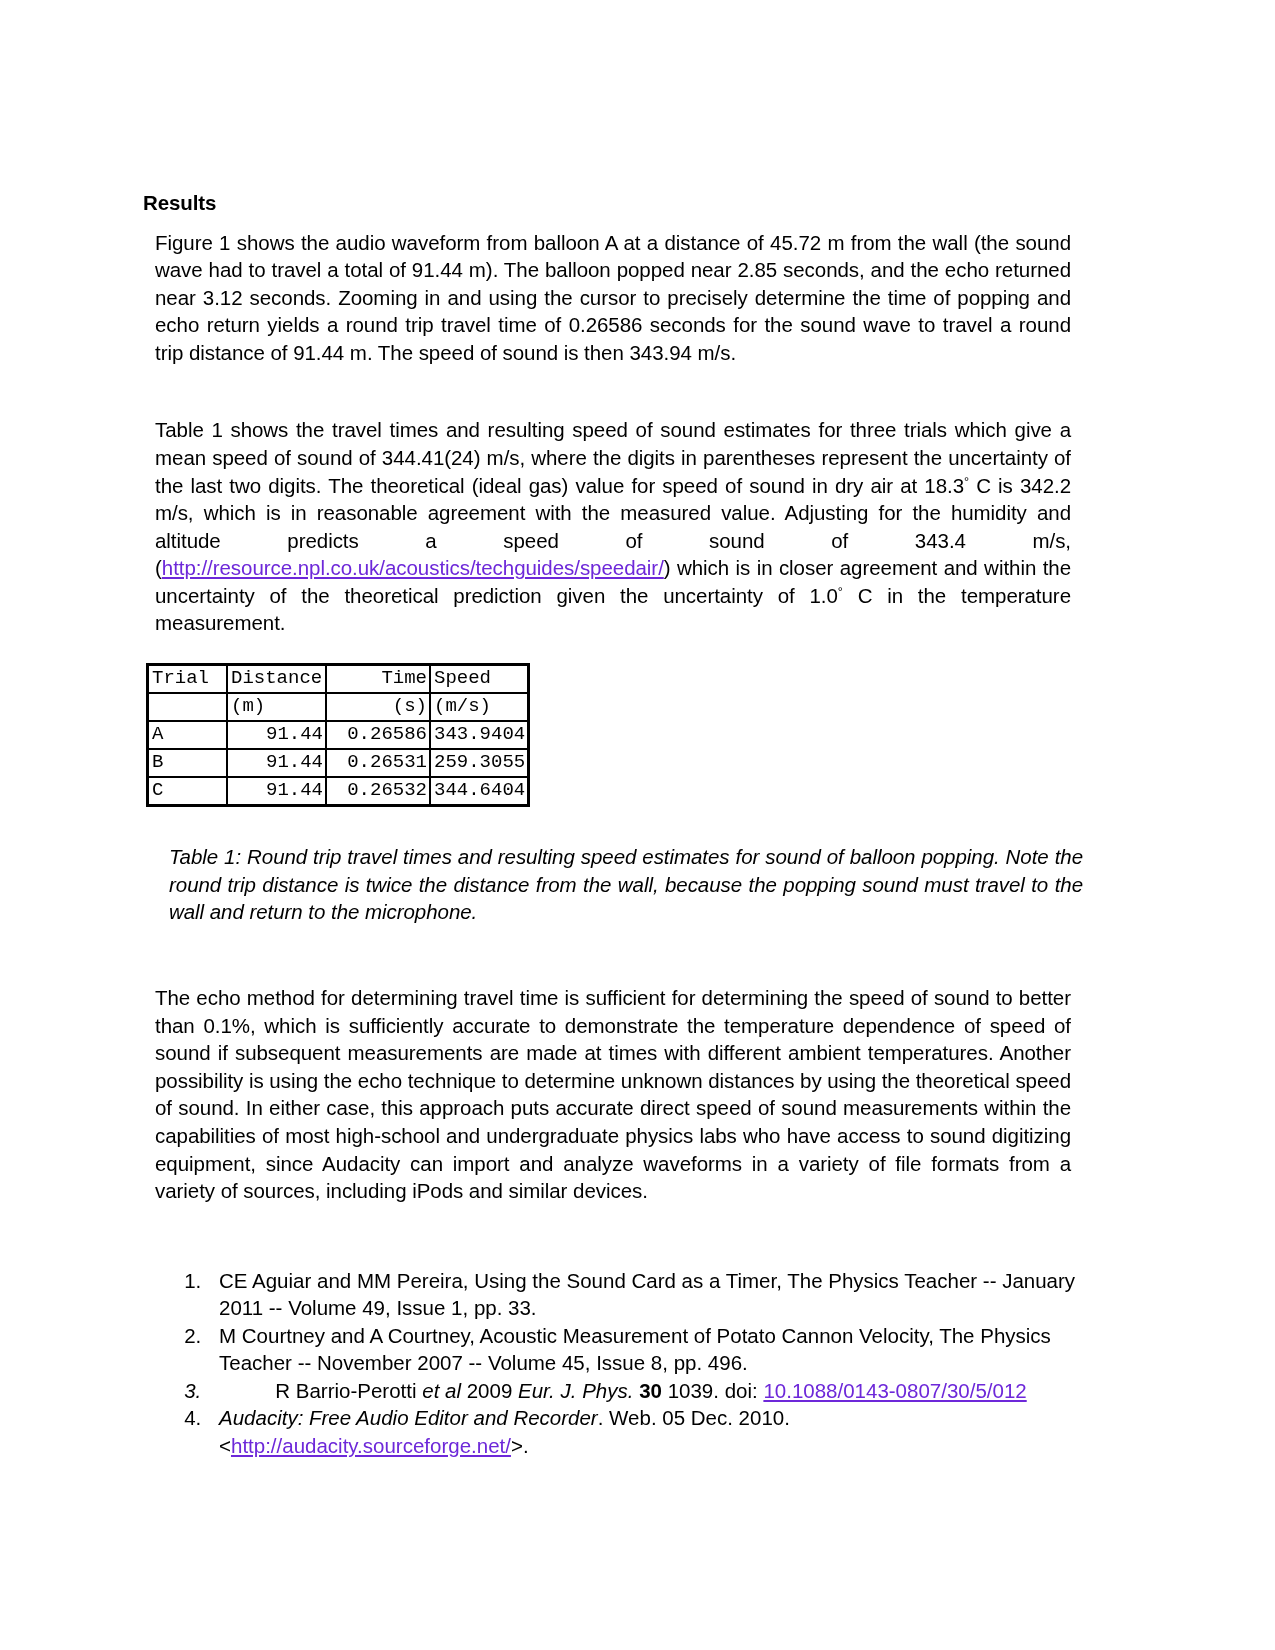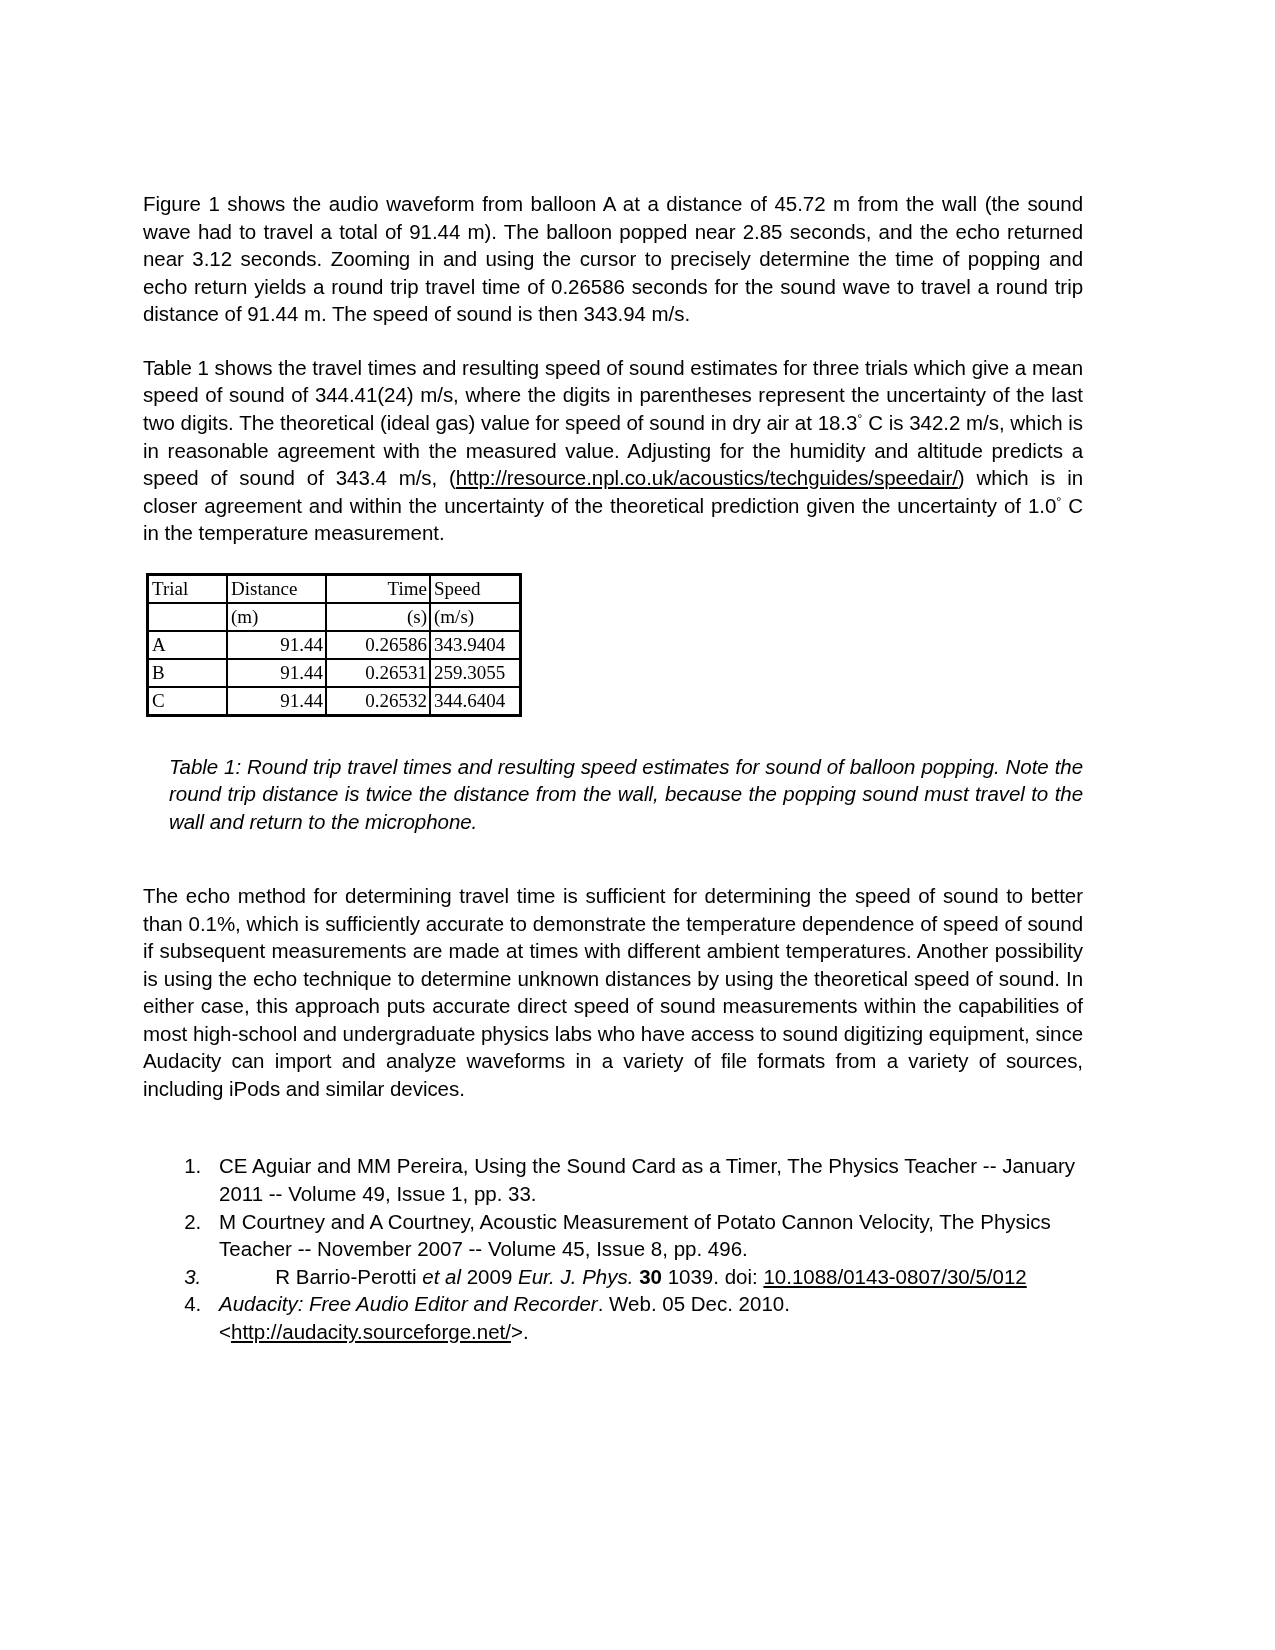--- a/index.html
+++ b/index.html
@@ -30,47 +30,47 @@
     font-size: 20.5px;
     font-weight: bold;
     margin: 0 0 0 0;
     line-height: 1.30;
     letter-spacing: -0.1px;
   }
 
   p.body-text {
     font-size: 20.5px;
     line-height: 1.345;
-    margin: 0;
+    margin: 12px;
     text-align: justify;
     text-justify: inter-word;
     letter-spacing: -0.05px;
   }
 
   .gap-para { height: 26px; }
 
   a.doc-link {
-    color: #000000;
+    color: #6d28d9;
   }
 
   sup.deg {
     font-size: 0.62em;
     vertical-align: 0.52em;
     line-height: 0;
   }
 
   
   .table-wrap {
     margin-top: 26px;
     margin-left: 3px;
   }
   table.results-table {
     border-collapse: collapse;
     border: 3px solid #000;
-    font-family: Liberation Serif, serif;
+    font-family: Liberation Mono, monospace;
     font-size: 19px;
     table-layout: fixed;
     background: #fff;
   }
   table.results-table td {
     border: 2px solid #000;
     height: 25px;
     padding: 0 2px 1px 3px;
     line-height: 25px;
     white-space: nowrap;
@@ -109,20 +109,21 @@
   li.italic-marker .ref-text { font-style: normal; }
   .it { font-style: italic; }
   .bold { font-weight: bold; }
 </style>
 </head>
 <body>
 
 <div class="page">
   <div class="content">
 
+    <h2 class="section-heading">Results</h2>
 
     <p class="body-text">
       <span>Figure 1 shows the audio waveform from balloon A at a distance of 45.72 m from the wall (the sound wave had to travel a total of 91.44 m). The balloon popped near 2.85 seconds, and the echo returned near 3.12 seconds. Zooming in and using the cursor to precisely determine the time of popping and echo return yields a round trip travel time of 0.26586 seconds for the sound wave to travel a round trip distance of 91.44 m. The speed of sound is then 343.94 m/s.</span>
     </p>
 
     <div class="gap-para"></div>
 
     <p class="body-text">
       <span>Table 1 shows the travel times and resulting speed of sound estimates for three trials which give a mean speed of sound of 344.41(24) m/s, where the digits in parentheses represent the uncertainty of the last two digits.  The theoretical (ideal gas) value for speed of sound in dry air at 18.3</span><sup class="deg">°</sup><span> C is 342.2 m/s, which is in reasonable agreement with the measured value.  Adjusting for the humidity and altitude predicts a speed of sound of 343.4 m/s, (</span><a class="doc-link" href="#">http://resource.npl.co.uk/acoustics/techguides/speedair/</a><span>) which is in closer agreement and within the uncertainty of the theoretical prediction given the uncertainty of 1.0</span><sup class="deg">°</sup><span> C in the temperature measurement.</span>
     </p>

